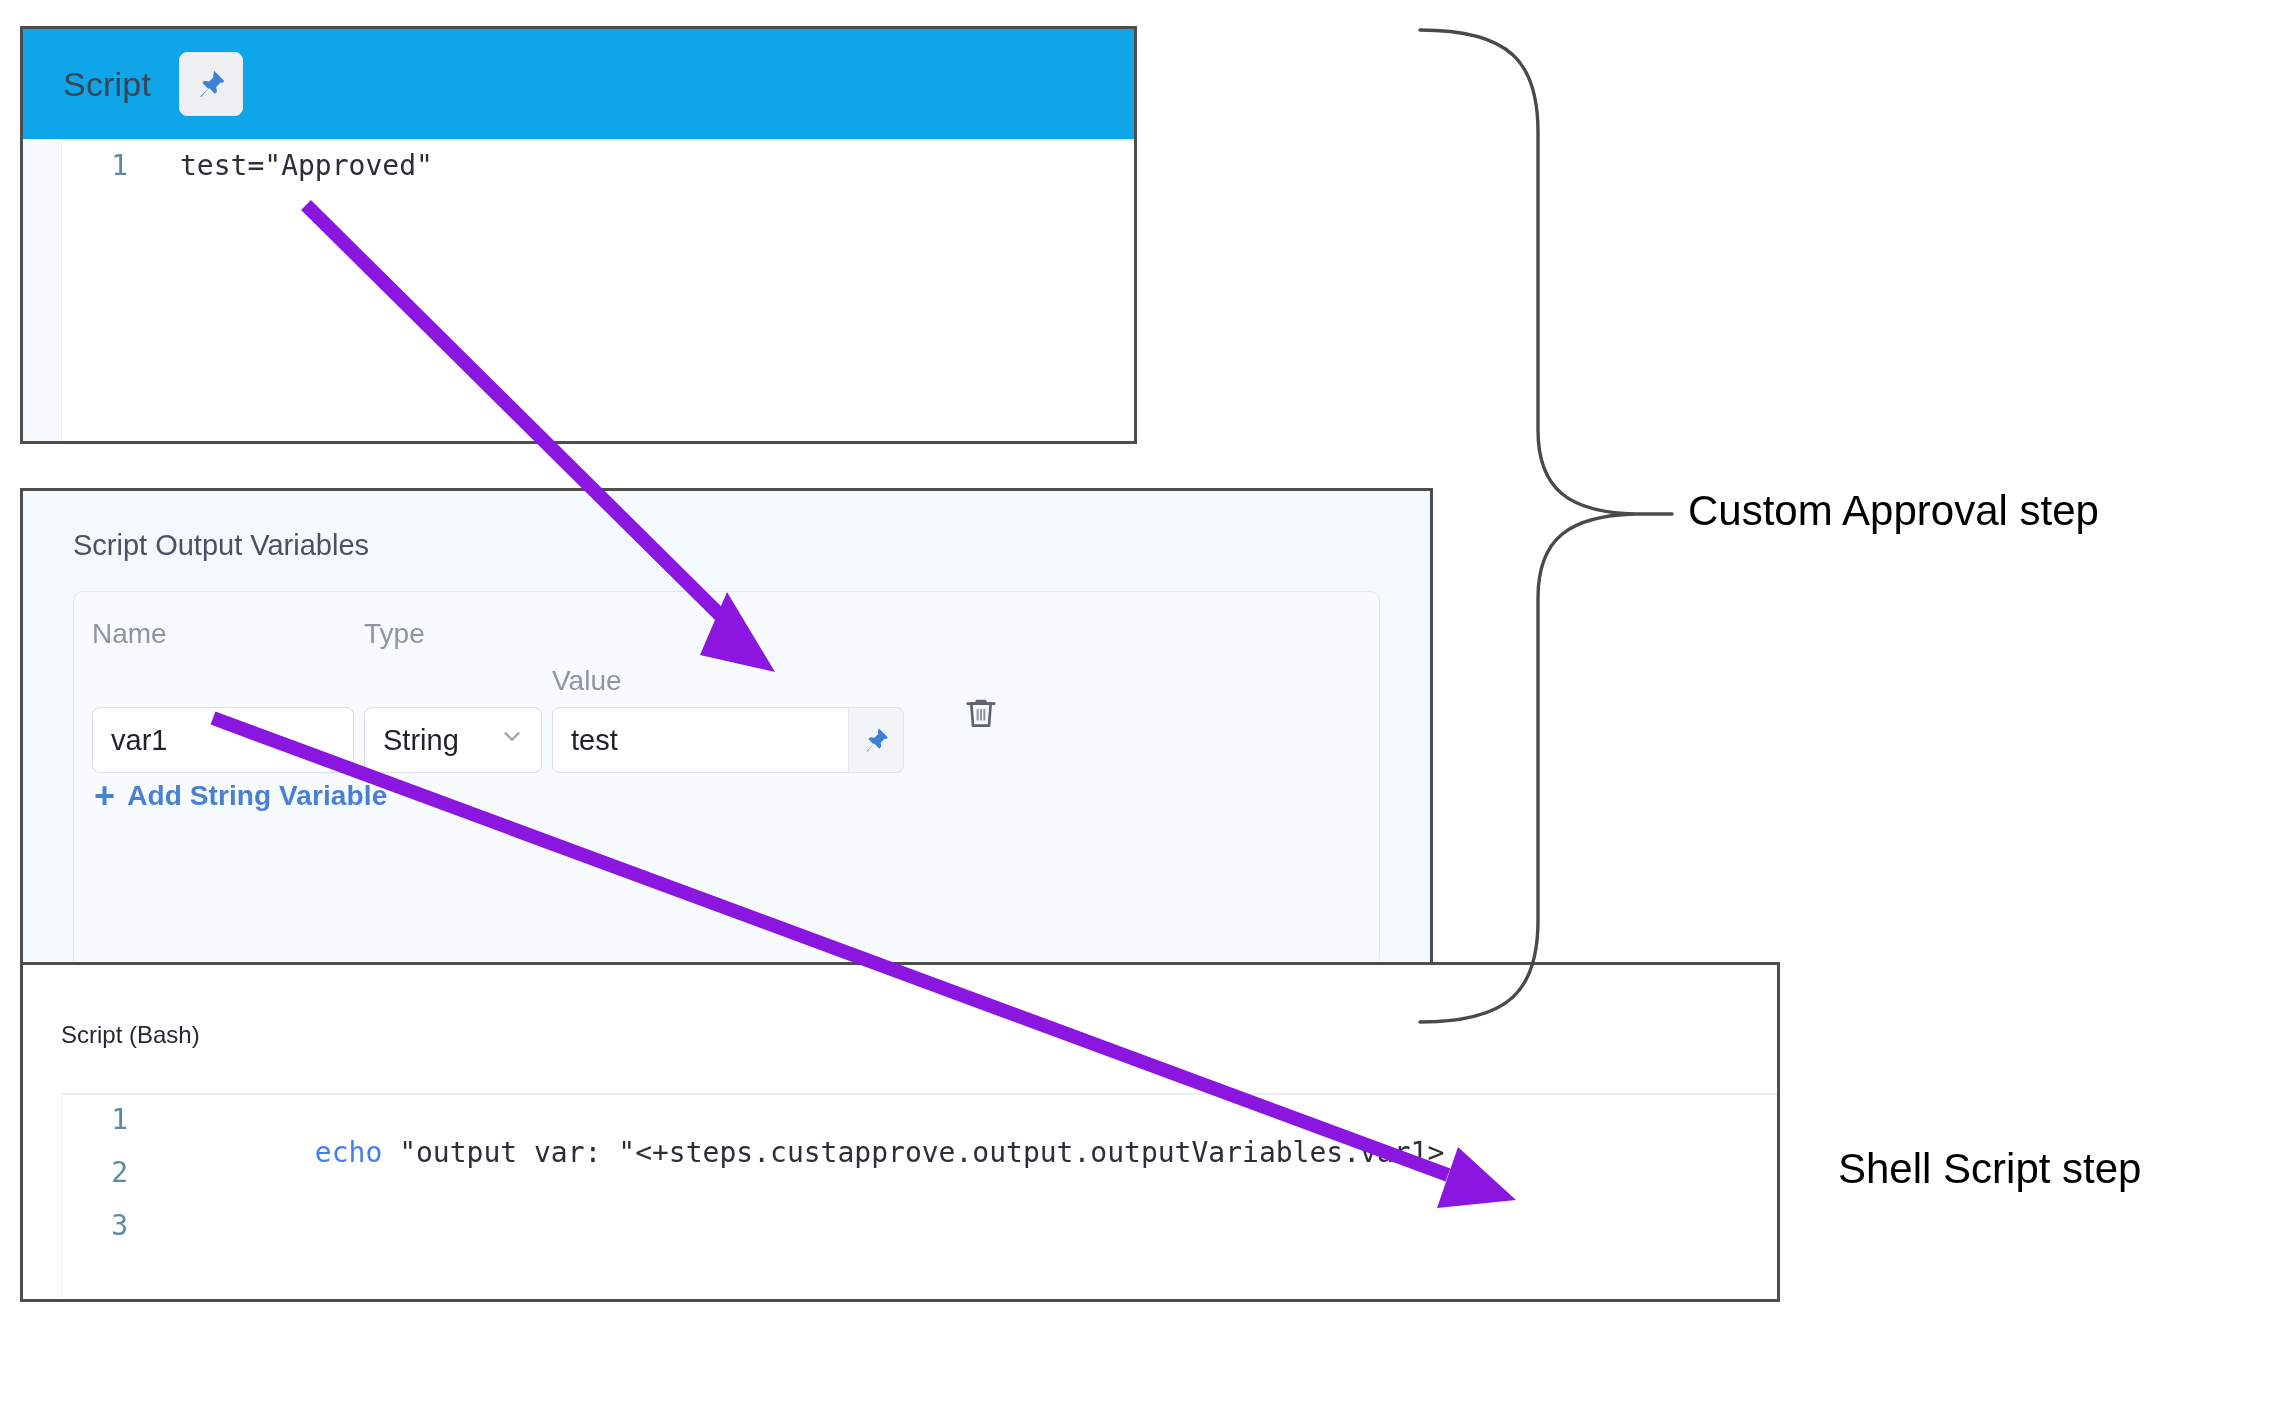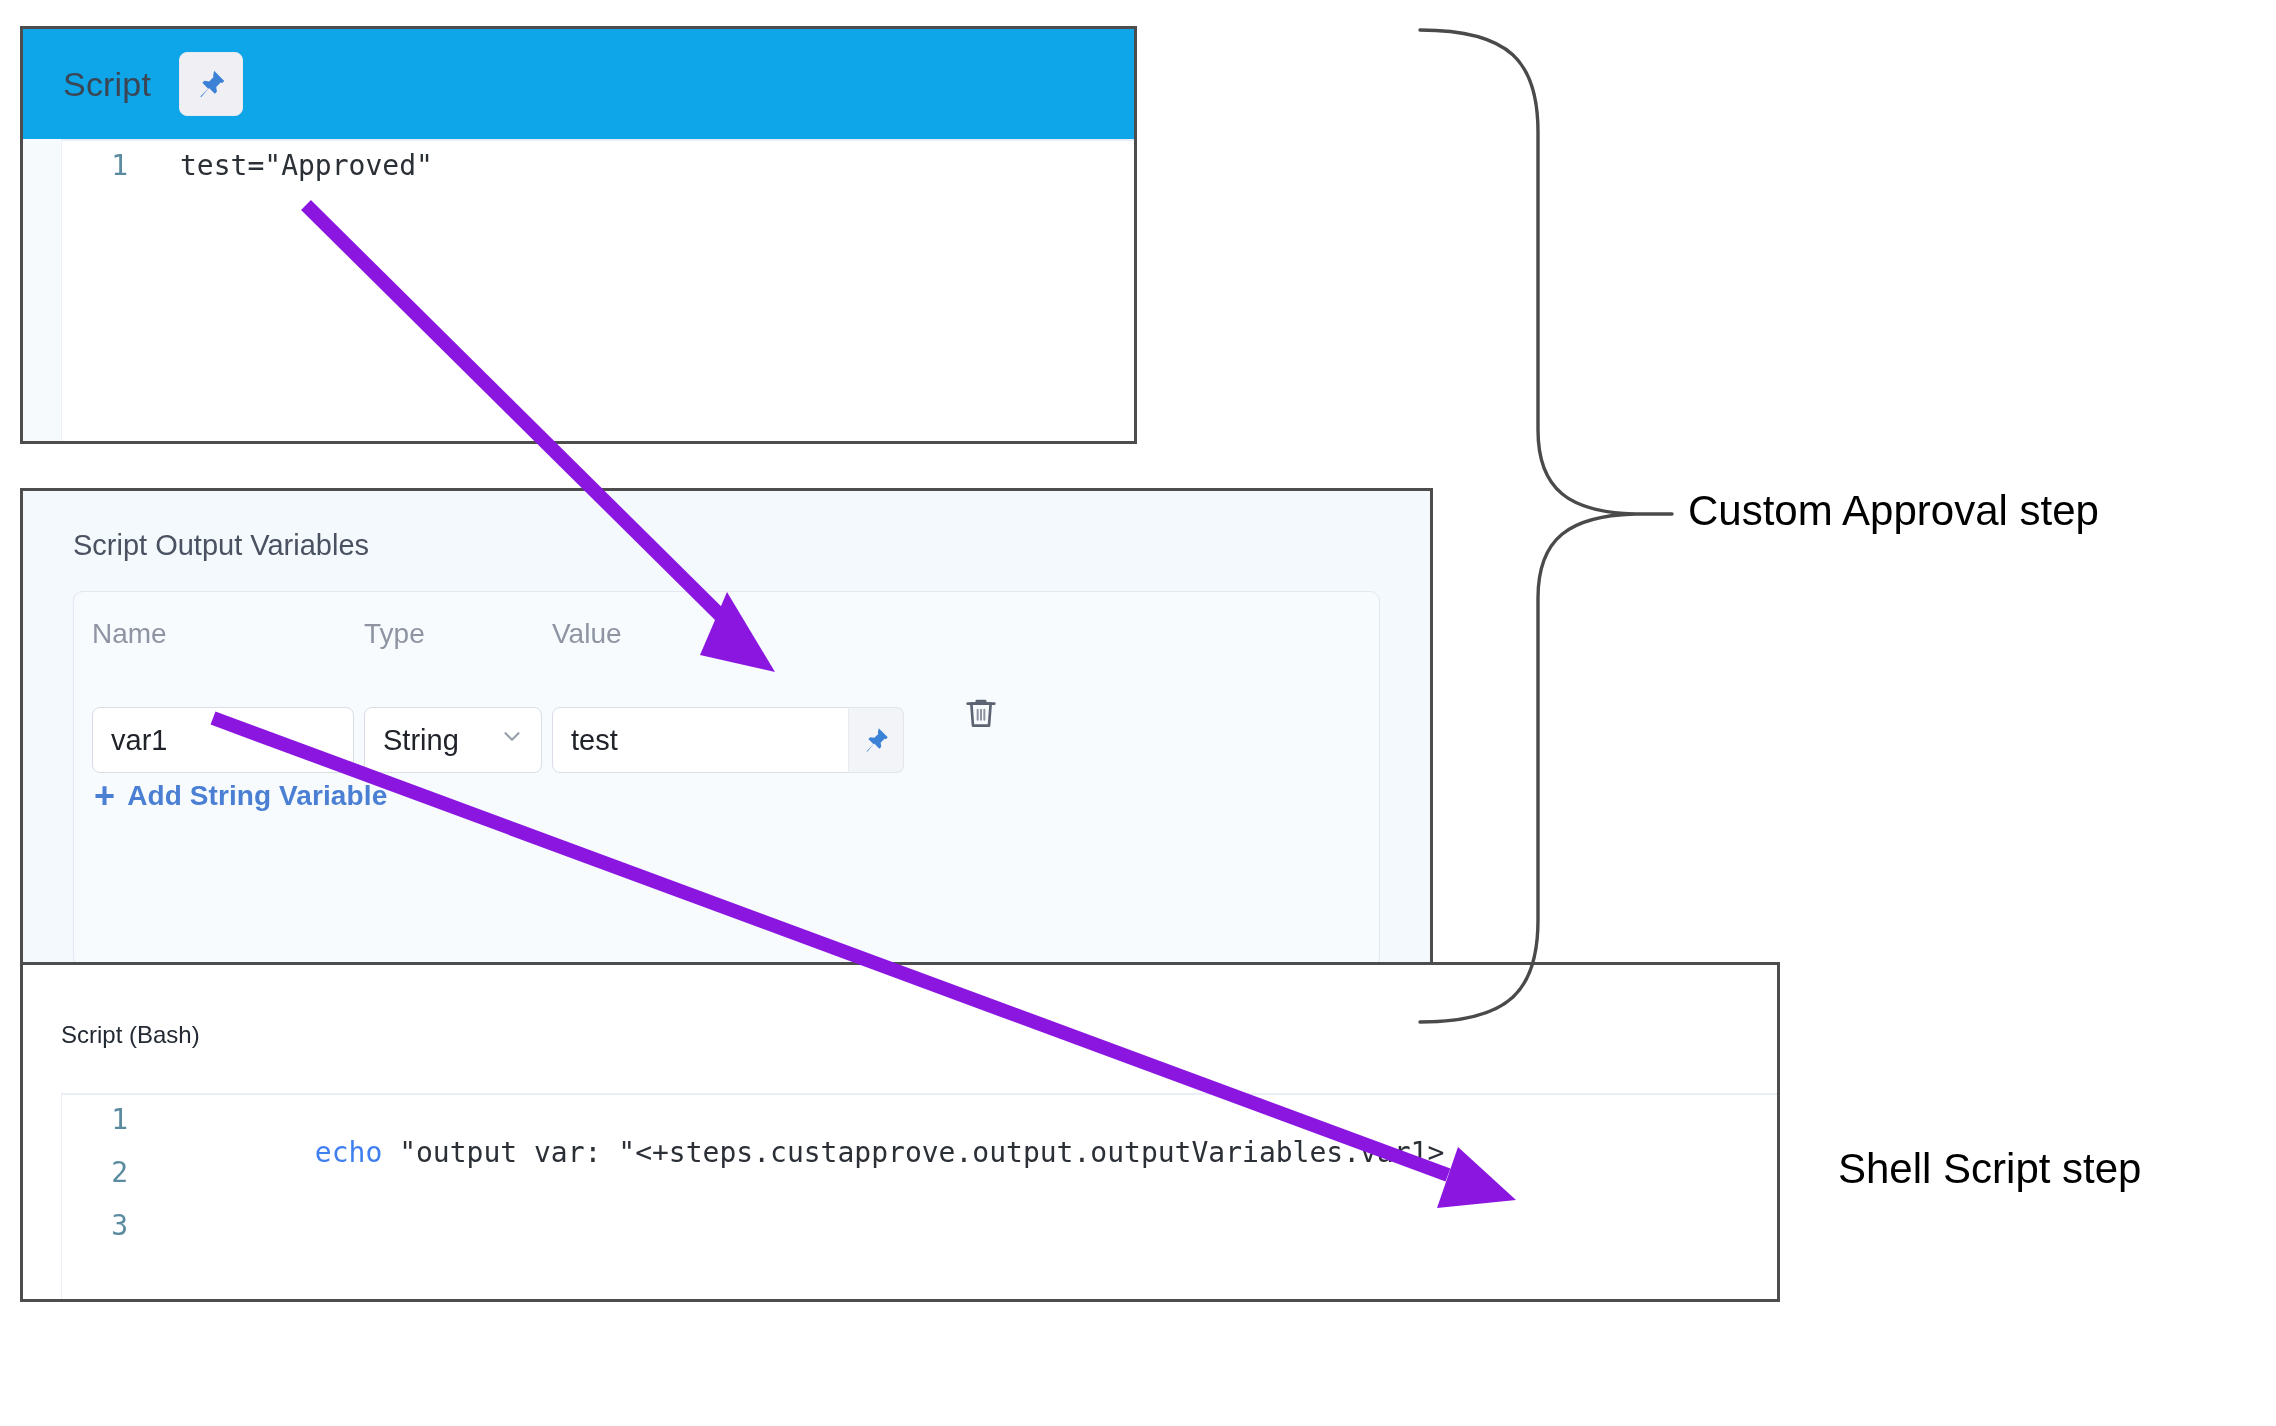--- a/index.html
+++ b/index.html
@@ -126,21 +126,21 @@
     width: 100%;
     height: 40px;
   }
   .col-h {
     position: absolute;
     font-size: 28px;
     color: #8f94a3;
   }
   .col-h.name  { left: 18px; }
   .col-h.type  { left: 290px; }
-  .col-h.value { left: 478px; }
+  .col-h.value { left: 478px; margin-top: 47px; }
 
   .var-row {
     position: absolute;
     left: 0;
     top: 88px;
     width: 100%;
     height: 74px;
   }
   .field {
     position: absolute;

